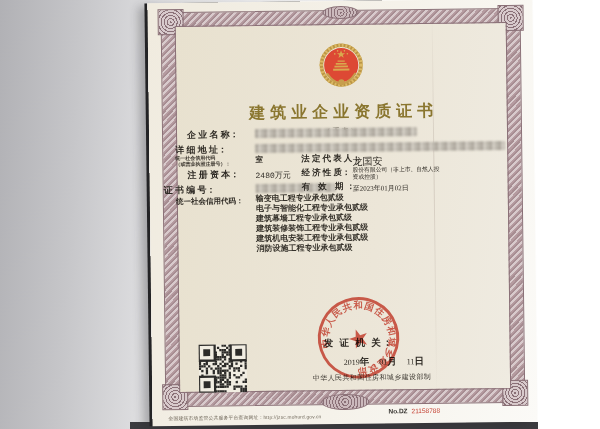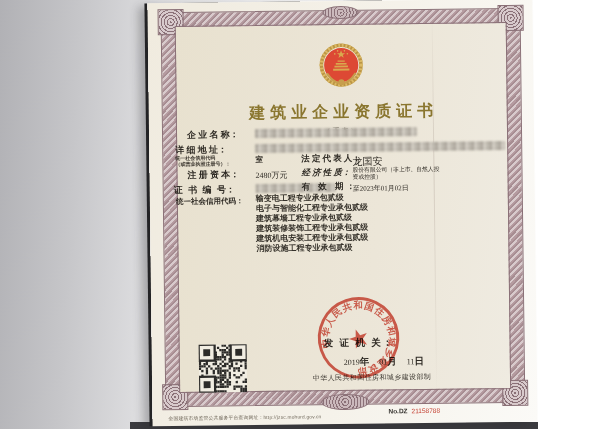--- a/index.html
+++ b/index.html
@@ -101,27 +101,27 @@
   <div class="blur" style="left:106px;top:142px;width:250px;height:9px;"></div>
 
   <div class="tiny-lbl" style="left:26px;top:153px;">统一社会信用代码</div>
   <div class="tiny-lbl" style="left:26px;top:159px;">（或营业执照注册号）：</div>
   <div class="val" style="left:106px;top:153px;font-size:7.5px;font-weight:bold;">室</div>
 
   <div class="lbl" style="left:152px;top:152px;font-size:8.5px;">法 定 代 表 人：</div>
   <div class="val" style="left:203px;top:154px;font-size:10px;">龙国安</div>
 
   <div class="lbl" style="left:26px;top:166px;margin-left:12px;">注 册 资 本：</div>
-  <div class="val" style="left:106px;top:168px;font-size:8px;">2480万元</div>
-
-  <div class="lbl" style="left:152px;top:166px;font-size:8.5px;font-style:italic;">经 济 性 质：</div>
+  <div class="val" style="left:106px;top:168px;font-size:8px;font-family:Liberation Mono, monospace;">2480万元</div>
+
+  <div class="lbl" style="left:152px;top:166px;font-size:8.5px;">经 济 性 质：</div>
   <div class="val" style="left:203px;top:165px;font-size:5.8px;">股份有限公司（非上市、自然人投</div>
   <div class="val" style="left:203px;top:172px;font-size:5.8px;">资或控股）</div>
 
-  <div class="lbl" style="left:24px;top:181px;font-family:Liberation Mono, monospace;">证 书 编 号：</div>
+  <div class="lbl" style="left:14px;top:181px;">证 书 编 号：</div>
   <div class="blur" style="left:106px;top:182px;width:80px;height:9px;"></div>
 
   <div class="lbl" style="left:152px;top:180px;font-size:8.5px;letter-spacing:3px;">有  效  期：</div>
   <div class="val" style="left:203px;top:183px;font-size:7px;">至2023年01月02日</div>
 
   <div class="lbl" style="left:26px;top:194px;font-size:7.5px;">统一社会信用代码：</div>
   <div class="quals">
     <div>输变电工程专业承包贰级</div>
     <div>电子与智能化工程专业承包贰级</div>
     <div>建筑幕墙工程专业承包贰级</div>

